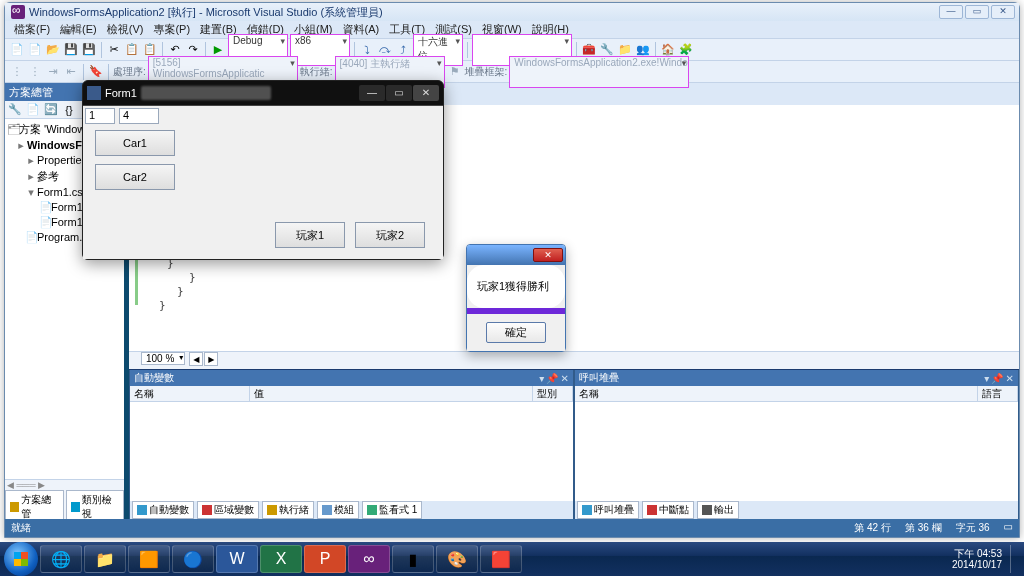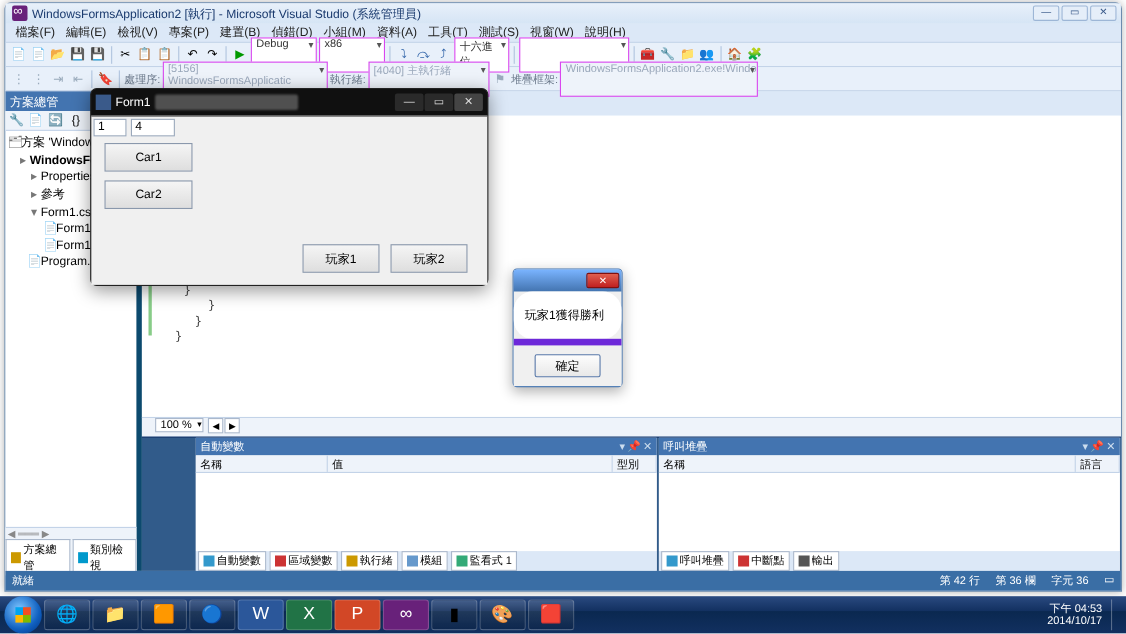--- a/index.html
+++ b/index.html
@@ -48,21 +48,21 @@
 .combo-half .pink-dot { width: 8px; height: 8px; background: #d070c0; border-radius: 2px; }
 .code-canvas { flex: 1; background: #fff; position: relative; overflow: hidden; }
 .code-line { position: absolute; font-family: Consolas, monospace; font-size: 11px; color: #444; }
 .zoom-bar { height: 18px; background: #eef3fa; border-top: 1px solid #c3d3e8; display: flex; align-items: flex-start; padding: 0 12px; font-size: 10px;}
 .zoom-combo { border: 1px solid #aab8cc; background: #fff; padding: 0 10px 0 4px; position: relative;}
 .zoom-combo::after { content: "▾"; position: absolute; right: 1px; font-size: 8px;}
 .scroll-arrows { margin-left: 4px; display: flex; gap: 1px;}
 .scroll-arrows span { width: 14px; height: 14px; background: #fff; border: 1px solid #aab8cc; font-size: 8px; display: flex; align-items: center; justify-content: center;}
 
 
-.debug-row { height: 122px; background: #315b8a; display: flex; border-top: 1px solid #1a3a6e; padding-left: 48px; }
+.debug-row { height: 150px; background: #315b8a; display: flex; border-top: 1px solid #1a3a6e; }
 .debug-panel { flex: 1; display: flex; flex-direction: column; background: #fff; margin: 0 1px;}
 .debug-panel .dp-title { height: 16px; background: #4374b0; color: #fff; font-size: 10px; padding: 1px 4px; display: flex; align-items: center;}
 .dp-title .dp-ctrl { margin-left: auto; display: flex; gap: 2px; color: #cde;}
 .dp-header { height: 16px; background: #eef3fa; border-bottom: 1px solid #c3d3e8; display: flex; font-size: 10px; justify-content: center;}
 .dp-header span { padding: 1px 4px; border-right: 1px solid #c3d3e8;}
 .dp-body { flex: 1; background: #fff; }
 .dp-tabs { height: 18px; background: #dce8f7; display: flex; align-items: center; gap: 3px; padding: 0 2px; font-size: 10px;}
 .dp-tabs .dptab { padding: 1px 4px; background: #fff; border: 1px solid #aab8cc; display: flex; align-items: center; gap: 2px;}
 
 

